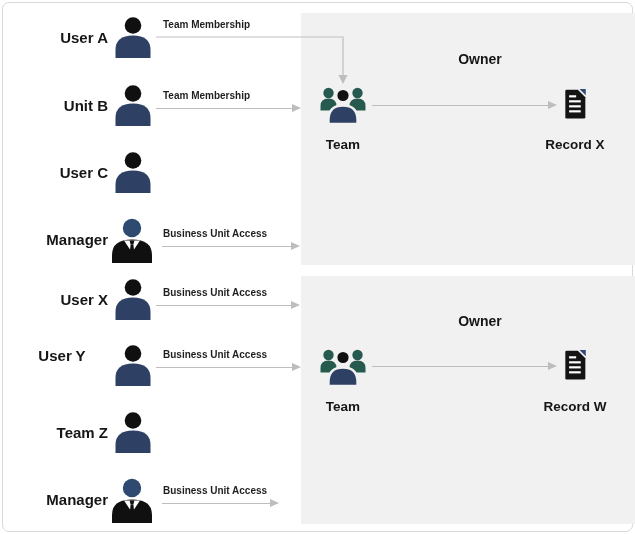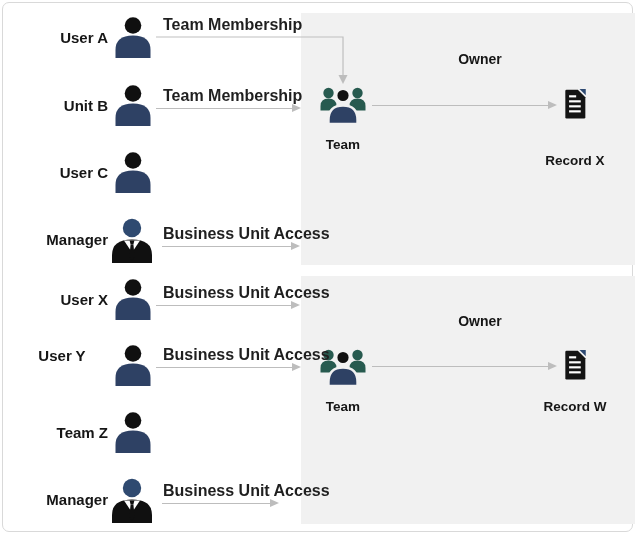--- a/index.html
+++ b/index.html
@@ -5,21 +5,21 @@
   html,body{margin:0;padding:0;background:#fff;}
   .canvas{
     position:relative;width:635px;height:534px;background:#fff;overflow:hidden;
     font-family:"Liberation Sans","DejaVu Sans",sans-serif;color:#161616;
   }
   .frame{position:absolute;inset:2px;border:1px solid #d9d9d9;border-radius:7px;pointer-events:none;}
   .group-box{position:absolute;left:301px;width:358px;background:var(--box-bg,#f1f1f1);}
   .owner-label{position:absolute;left:0;width:100%;text-align:center;font-size:14px;font-weight:700;}
   .node-label{position:absolute;text-align:center;font-size:13.5px;font-weight:700;}
   .name-label{position:absolute;width:92px;text-align:right;font-size:15px;font-weight:700;height:16px;line-height:16px;}
-  .arrow-label{position:absolute;font-size:16px;font-weight:600;height:14px;line-height:14px;color:#1f1f1f;}
+  .arrow-label{position:absolute;font-size:10px;font-weight:600;height:14px;line-height:14px;color:#1f1f1f;}
   .icon-slot{position:absolute;display:block;line-height:0;}
   .harrow{position:absolute;height:1px;background:var(--arrow,#bfbfbf);}
   .harrow::after{
     content:"";position:absolute;right:-9px;top:-4px;width:0;height:0;
     border-left:9px solid var(--arrow,#bfbfbf);
     border-top:4px solid transparent;border-bottom:4px solid transparent;
   }
   svg{display:block;}
 </style>
 </head>
@@ -45,21 +45,21 @@
     <span class="icon-slot" style="left:261px;top:76px;">
   <svg width="25" height="30" viewBox="0 0 30 36" xmlns="http://www.w3.org/2000/svg">
     <path d="M4 2.5 Q4 1 5.5 1 L19 1 L28 10 L28 34 Q28 35.5 26.5 35.5 L5.5 35.5 Q4 35.5 4 34 Z" fill="#141414"></path>
     <polygon points="21,0 28.5,0 28.5,7.5" fill="#2e4a72"></polygon>
     <rect x="8.5" y="7.5" width="8.5" height="2.6" fill="#ffffff"></rect>
     <rect x="8.5" y="13.5" width="14" height="2.6" fill="#ffffff"></rect>
     <rect x="8.5" y="19.5" width="14" height="2.6" fill="#ffffff"></rect>
     <rect x="8.5" y="25.5" width="14" height="2.6" fill="#ffffff"></rect>
   </svg>
 </span>
-    <div class="node-label" style="left:234px;top:124px;width:80px;margin-top:16px;">Record X</div>
+    <div class="node-label" style="left:234px;top:124px;width:80px;">Record X</div>
   </div>
 
   <div class="group-box" style="top:276px;height:248px;">
     <div class="owner-label" style="top:37px;">Owner</div>
     <span class="icon-slot" style="left:19px;top:70px;">
   <svg width="46" height="40" viewBox="0 0 46 40" xmlns="http://www.w3.org/2000/svg">
     <circle cx="8.5" cy="9" r="5.2" fill="#275a4f"></circle>
     <path d="M0.5 26.5 L0.5 22 Q0.5 14.5 8.5 14.5 Q16.5 14.5 16.5 22 L16.5 26.5 Z" fill="#275a4f"></path>
     <circle cx="37.5" cy="9" r="5.2" fill="#275a4f"></circle>
     <path d="M29.5 26.5 L29.5 22 Q29.5 14.5 37.5 14.5 Q45.5 14.5 45.5 22 L45.5 26.5 Z" fill="#275a4f"></path>

